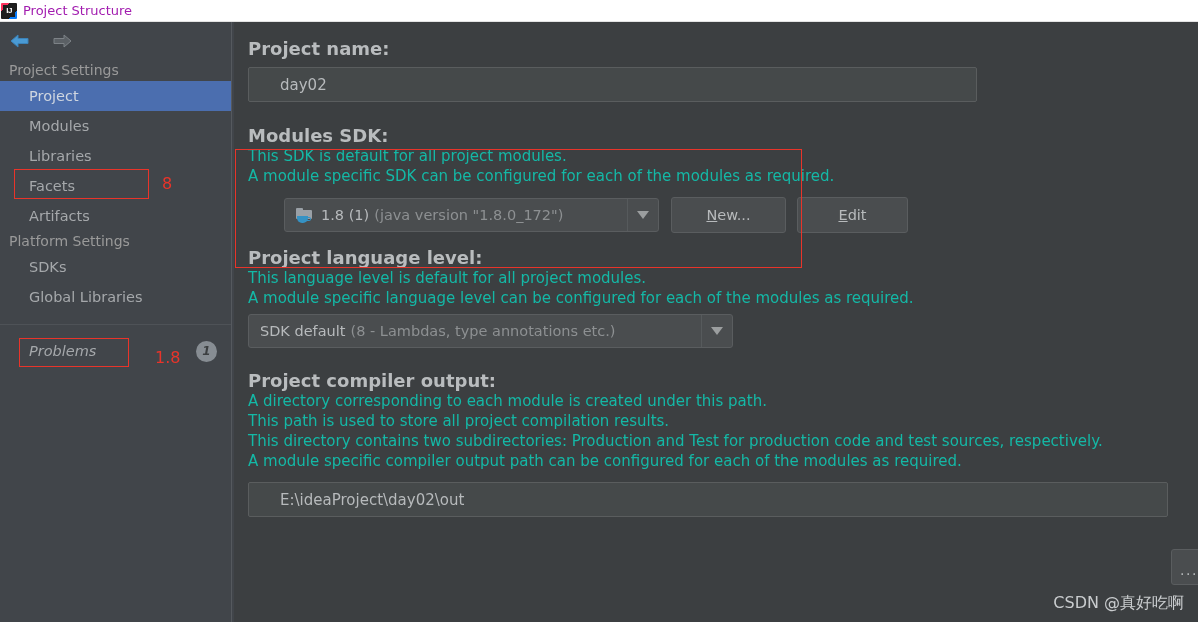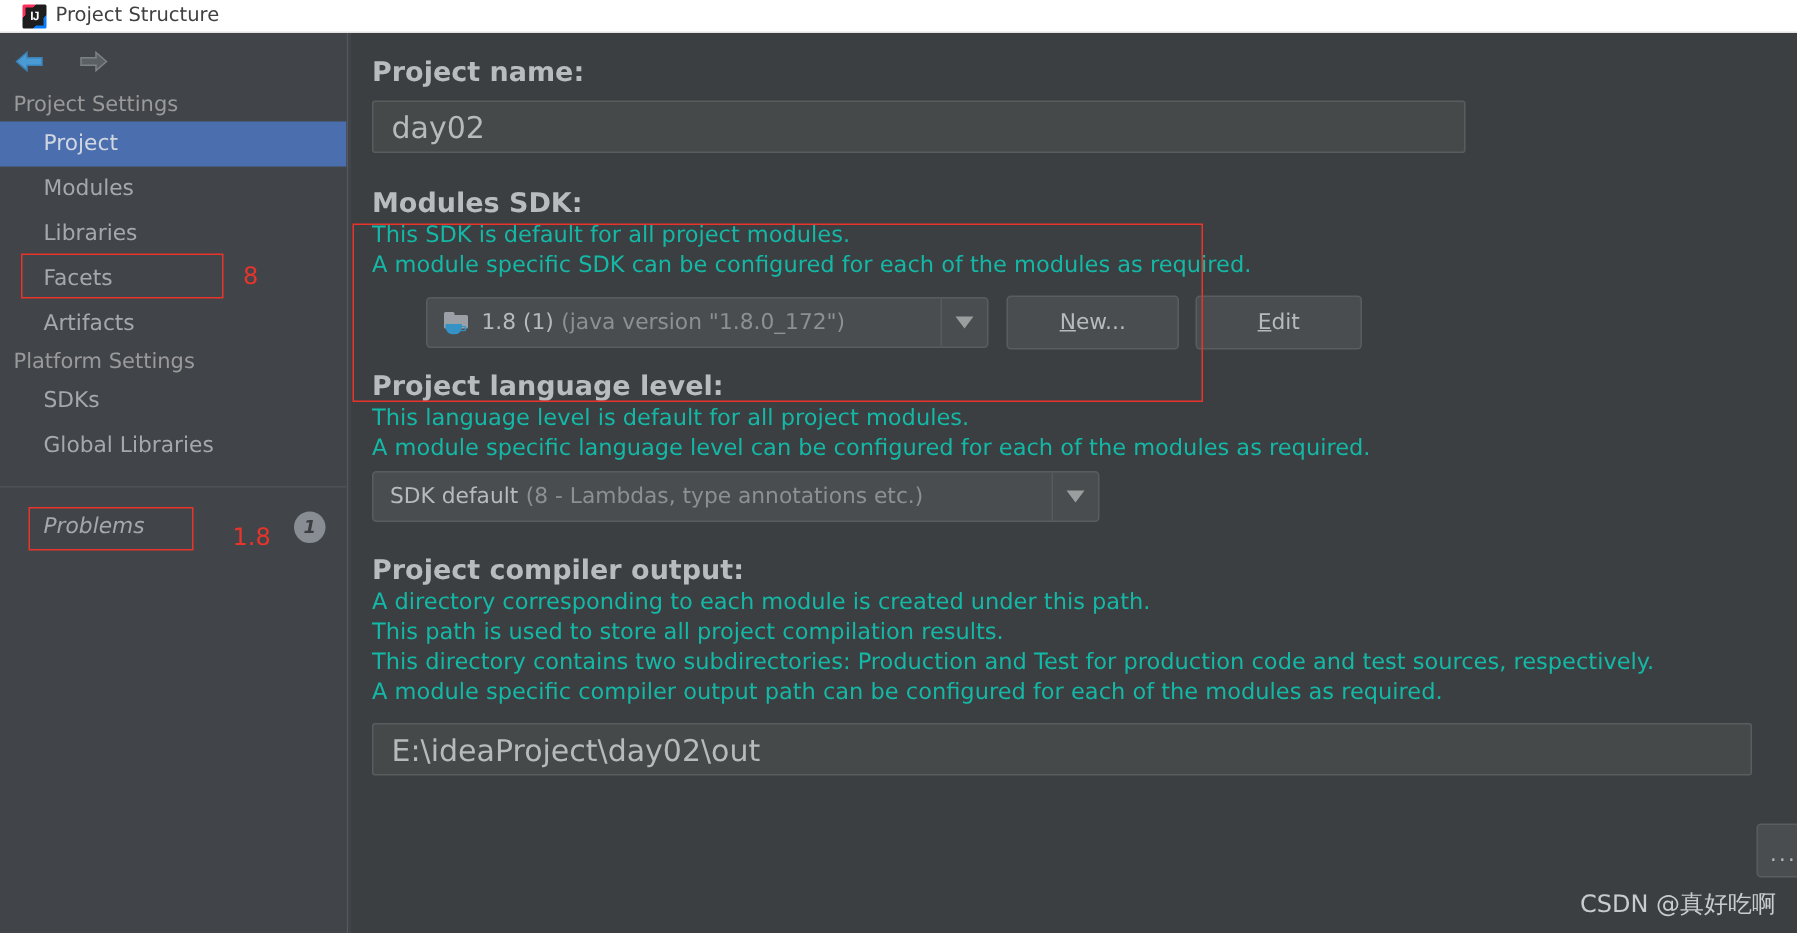--- a/index.html
+++ b/index.html
@@ -10,21 +10,21 @@
     background: #3c3f41;
     font-family: "Liberation Sans", sans-serif;
   }
 
   
   #titlebar {
     height: 22px;
     background: #ffffff;
     display: flex;
     align-items: center;
-    padding-left: 15px;
+    padding-left: 1px;
     border-bottom: 1px solid #e3e3e3;
   }
   #titlebar .tb-icon {
     width: 16px; height: 16px;
     margin-right: 6px;
     position: relative;
     flex: 0 0 auto;
   }
   #titlebar .tb-icon .ij-sq {
     position: absolute; inset: 0;
@@ -38,21 +38,21 @@
     color: #fff;
     font-size: 8px;
     font-weight: bold;
     line-height: 12px;
     text-align: center;
     letter-spacing: -0.5px;
     font-family: "Liberation Sans", sans-serif;
   }
   #titlebar .tb-title {
     font-size: 13px;
-    color: #404040;
+    color: #a21caf;
     font-family: "DejaVu Sans", sans-serif;
   }
 
   
   #workspace {
     display: flex;
     height: 600px;
     width: 1198px;
   }
 
@@ -160,22 +160,22 @@
     line-height: 20px;
   }
 
   .textfield {
     background: #45494a;
     border: 1px solid #5a5d5e;
     border-radius: 2px;
     height: 35px;
     display: flex;
     align-items: center;
-    padding-left: 12px;
-    font-size: 20px;
+    padding-left: 31px;
+    font-size: 15px;
     color: #b7babc;
     font-family: "DejaVu Sans", sans-serif;
     cursor: text;
   }
 
   .combo {
     background: #4a4d4f;
     border: 1px solid #5a5d5f;
     border-radius: 3px;
     height: 34px;

